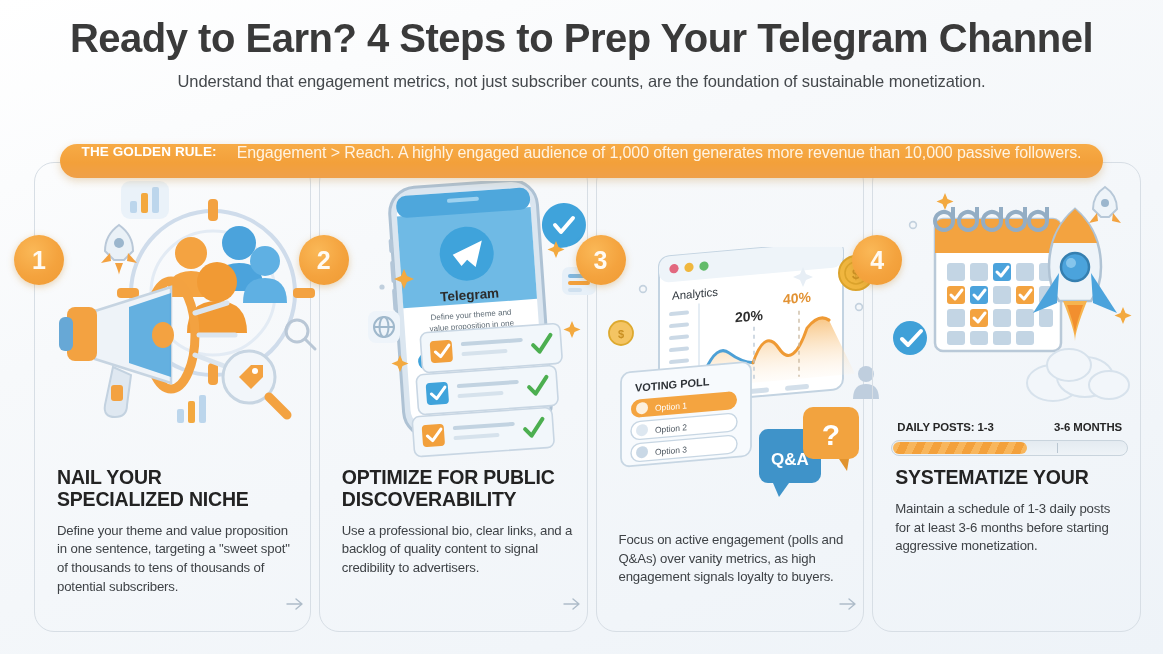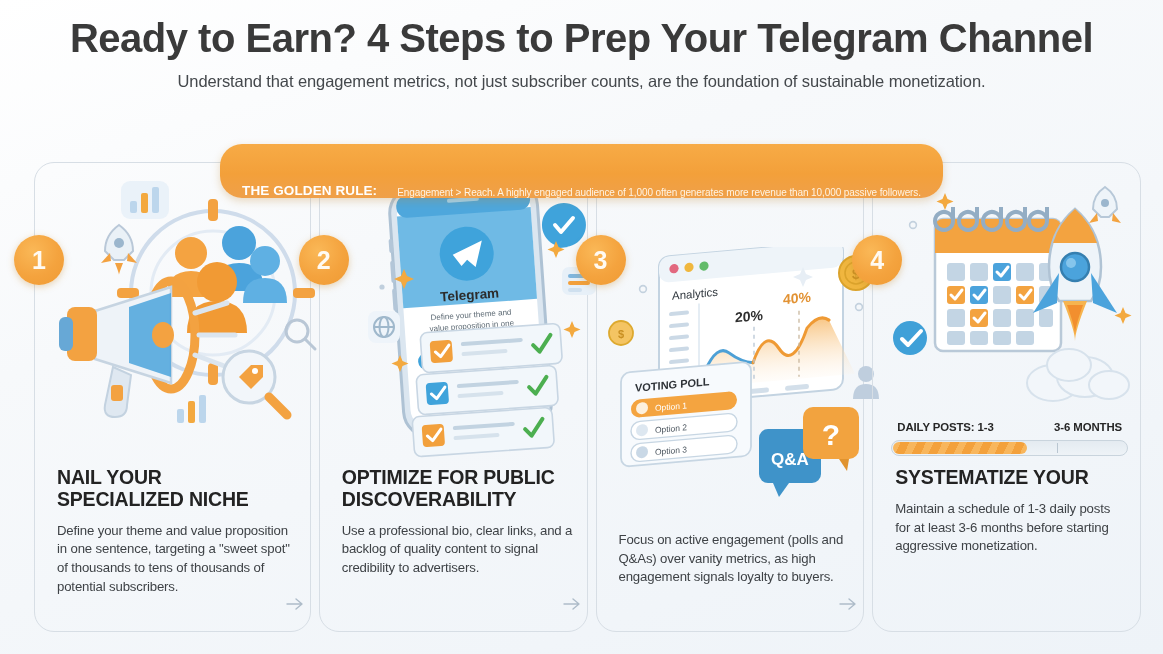--- a/index.html
+++ b/index.html
@@ -33,36 +33,36 @@
     position: absolute;
     left: 0; right: 0;
     top: 144px;
     display: flex;
     justify-content: center;
     z-index: 40;
   }
   .banner {
     background: linear-gradient(180deg, #f7ab46 0%, #f3a03a 55%, #efa04a 100%);
     border-radius: 22px;
-    height: 54px;
+    height: 34px;
     display: flex;
-    align-items: flex-end;
+    align-items: flex-start;
     padding: 0 22px;
     box-shadow: 0 3px 9px rgba(190,130,40,0.28);
     white-space: nowrap;
   }
   .banner-strong {
     color: #ffffff;
     font-weight: bold;
     font-size: 13.5px;
     letter-spacing: 0.1px;
   }
   .banner-text {
     color: #fff3e2;
-    font-size: 10px;
+    font-size: 16px;
     margin-left: 20px;
     letter-spacing: -0.1px;
   }
 
   
   .cards {
     position: absolute;
     top: 162px;
     left: 34px;
     right: 22px;

